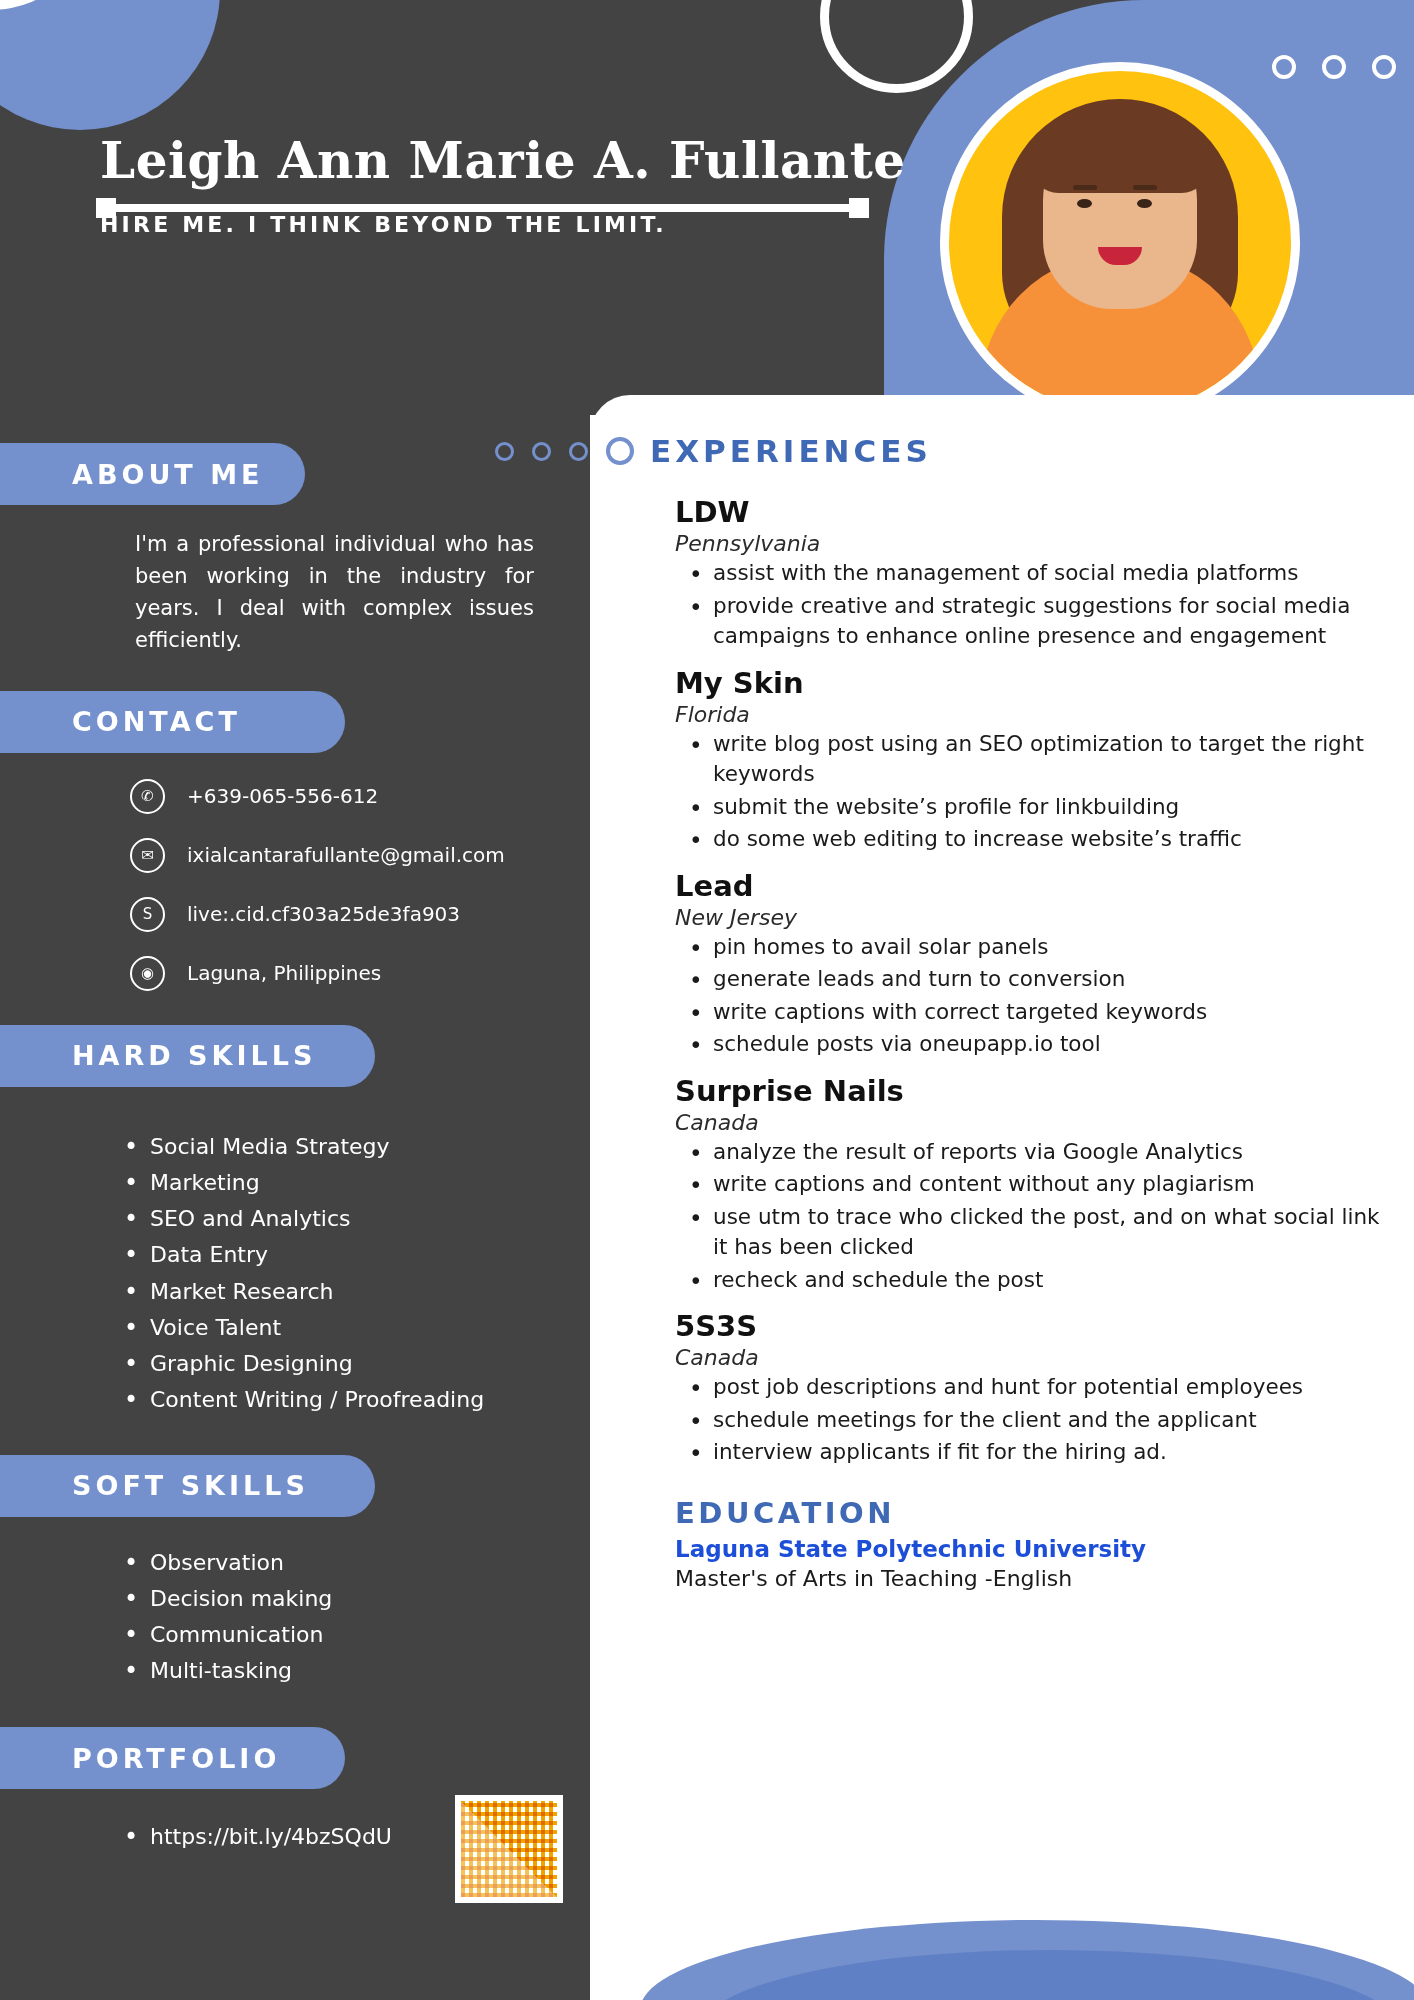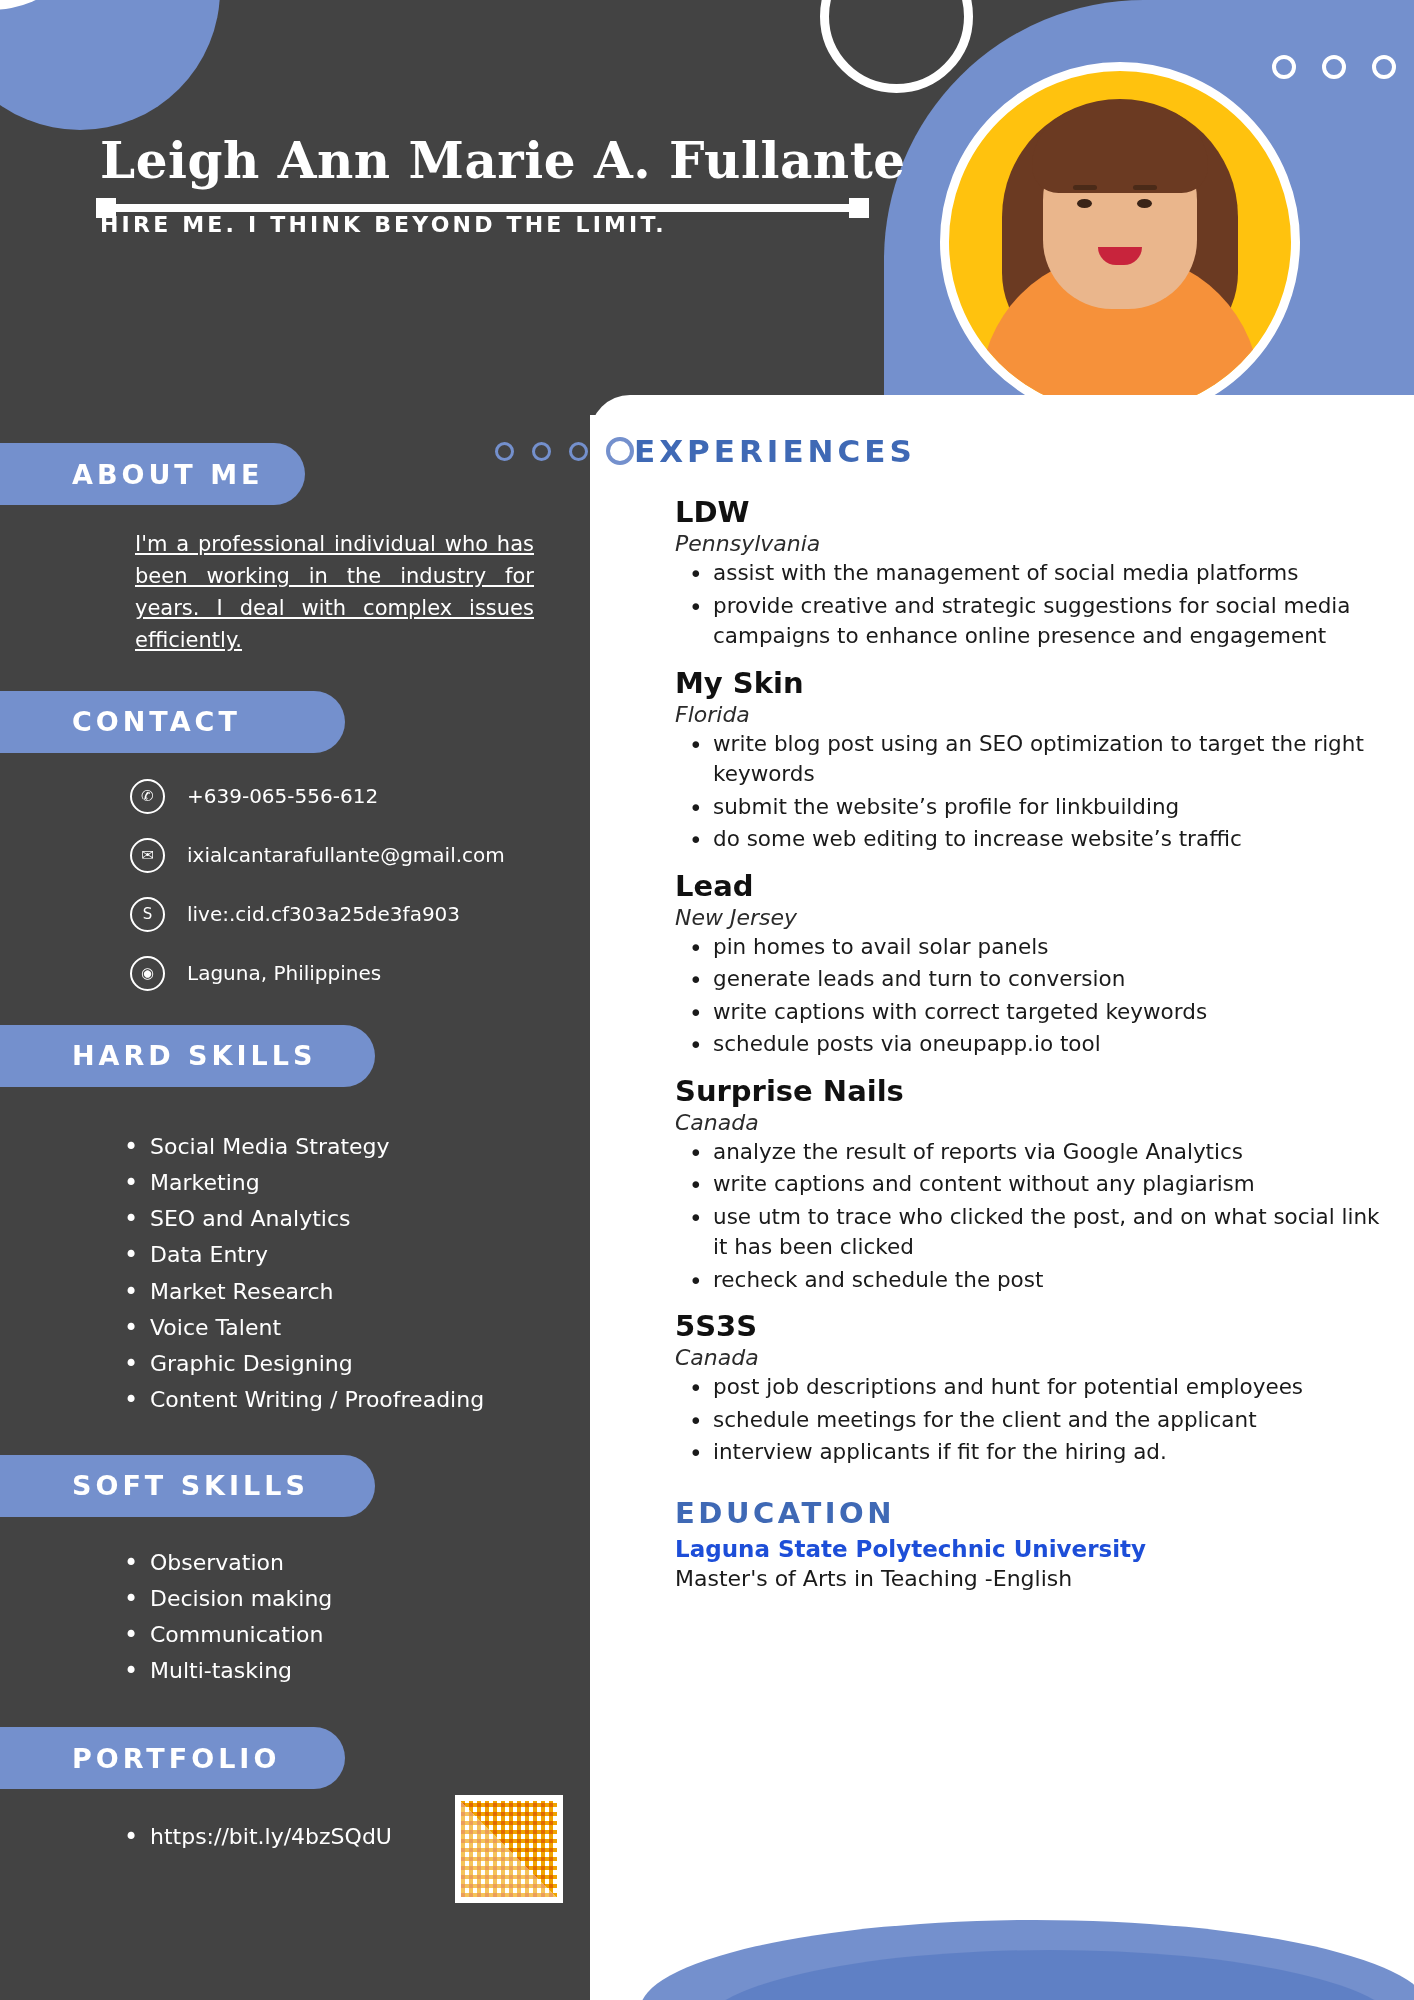--- a/index.html
+++ b/index.html
@@ -227,21 +227,20 @@
   .pill.narrow { width: 305px; }
   .pill.mid { width: 345px; }
   .pill.wide { width: 375px; }
 
   .left-body {
     color: #ffffff;
     padding: 0 56px 0 135px;
     font-size: 21px;
     line-height: 1.52;
     text-align: justify;
-    text-decoration: underline;
   }
 
   .contact-list {
     margin-top: 26px;
     padding-left: 130px;
   }
   .contact-row {
     display: flex;
     align-items: center;
     gap: 22px;
@@ -312,20 +311,21 @@
     position: absolute;
     left: 590px; top: 395px;
     width: 824px;
     bottom: 0;
     background: #ffffff;
     border-top-left-radius: 40px;
   }
   .exp-head {
     display: flex;
     align-items: center;
+    gap: 16px;
     padding: 38px 0 6px 0;
     margin-left: -95px;
   }
   .exp-dots { display: flex; gap: 18px; align-items: center; }
   .exp-dots span {
     width: 13px; height: 13px;
     border: 3px solid #7490cd;
     border-radius: 50%;
     display: block;
   }

